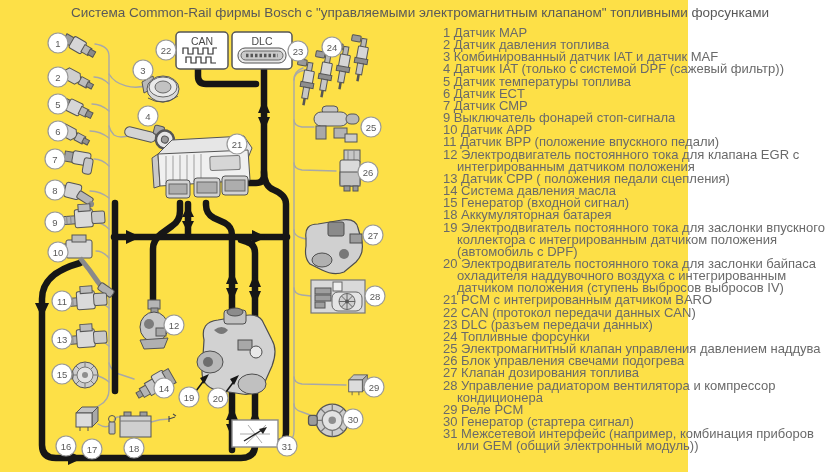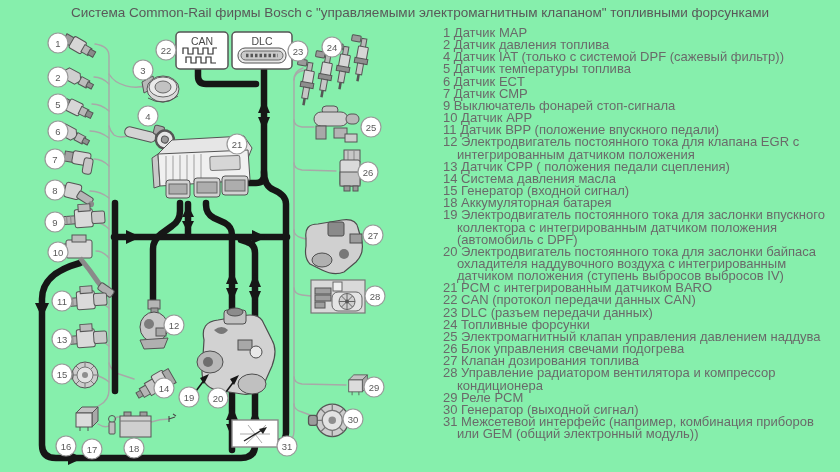--- a/index.html
+++ b/index.html
@@ -1,17 +1,17 @@
 <!DOCTYPE html>
 <html><head>
 <meta charset="utf-8">
 <style>
   html,body{margin:0;padding:0;background:#fff;width:840px;height:472px;overflow:hidden;
     font-family:"Liberation Sans", sans-serif;}
-  .stage{position:relative;width:840px;height:472px;background:#86efac;}
+  .stage{position:relative;width:688px;height:472px;background:#fde047;}
   .title{position:absolute;left:0;top:5px;width:840px;text-align:center;
     font-size:13.5px;color:#595959;}
   .legend{position:absolute;left:443px;top:27px;width:384px;
     font-size:13px;line-height:12.15px;color:#6a6a6a;}
   .legend .li{padding-left:14px;text-indent:-14px;}
   .diagram{position:absolute;left:0;top:0;}
   svg text.mnum{font-family:"Liberation Sans", sans-serif;font-size:9.5px;fill:#5a5a5a;}
   svg text.boxlbl{font-family:"Liberation Sans", sans-serif;font-size:10.5px;fill:#4a4a4a;}
 </style>
 </head>
@@ -448,20 +448,21 @@
       <g>
           <circle cx="287" cy="446" r="10" fill="#fff" stroke="#999" stroke-width="1.2"></circle>
           <text class="mnum" x="287" y="449.5" text-anchor="middle">31</text>
         </g>
     </g>
   </svg>
 
   <div class="legend">
     <div class="li"><span>1</span> <span>Датчик MAP</span></div>
       <div class="li"><span>2</span> <span>Датчик давления топлива</span></div>
+      <div class="li"><span>3</span> <span>Комбинированный датчик IAT и датчик MAF</span></div>
       <div class="li"><span>4</span> <span>Датчик IAT (только с системой DPF (сажевый фильтр))</span></div>
       <div class="li"><span>5</span> <span>Датчик температуры топлива</span></div>
       <div class="li"><span>6</span> <span>Датчик ECT</span></div>
       <div class="li"><span>7</span> <span>Датчик CMP</span></div>
       <div class="li"><span>9</span> <span>Выключатель фонарей стоп-сигнала</span></div>
       <div class="li"><span>10</span> <span>Датчик APP</span></div>
       <div class="li"><span>11</span> <span>Датчик BPP (положение впускного педали)</span></div>
       <div class="li"><span>12</span> <span>Электродвигатель постоянного тока для клапана EGR с интегрированным датчиком положения</span></div>
       <div class="li"><span>13</span> <span>Датчик CPP ( положения педали сцепления)</span></div>
       <div class="li"><span>14</span> <span>Система давления масла</span></div>
@@ -471,17 +472,17 @@
       <div class="li"><span>20</span> <span>Электродвигатель постоянного тока для заслонки байпаса охладителя наддувочного воздуха с интегрированным датчиком положения (ступень выбросов выбросов IV)</span></div>
       <div class="li"><span>21</span> <span>PCM с интегрированным датчиком BARO</span></div>
       <div class="li"><span>22</span> <span>CAN (протокол передачи данных CAN)</span></div>
       <div class="li"><span>23</span> <span>DLC (разъем передачи данных)</span></div>
       <div class="li"><span>24</span> <span>Топливные форсунки</span></div>
       <div class="li"><span>25</span> <span>Электромагнитный клапан управления давлением наддува</span></div>
       <div class="li"><span>26</span> <span>Блок управления свечами подогрева</span></div>
       <div class="li"><span>27</span> <span>Клапан дозирования топлива</span></div>
       <div class="li"><span>28</span> <span>Управление радиатором вентилятора и компрессор кондиционера</span></div>
       <div class="li"><span>29</span> <span>Реле PCM</span></div>
-      <div class="li"><span>30</span> <span>Генератор (выходной сигнал)</span></div>
+      <div class="li"><span>30</span> <span>Генератор (стартера сигнал)</span></div>
       <div class="li"><span>31</span> <span>Межсетевой интерфейс (например, комбинация приборов или GEM (общий электронный модуль))</span></div>
   </div>
 
 </div>
 
 </body></html>

